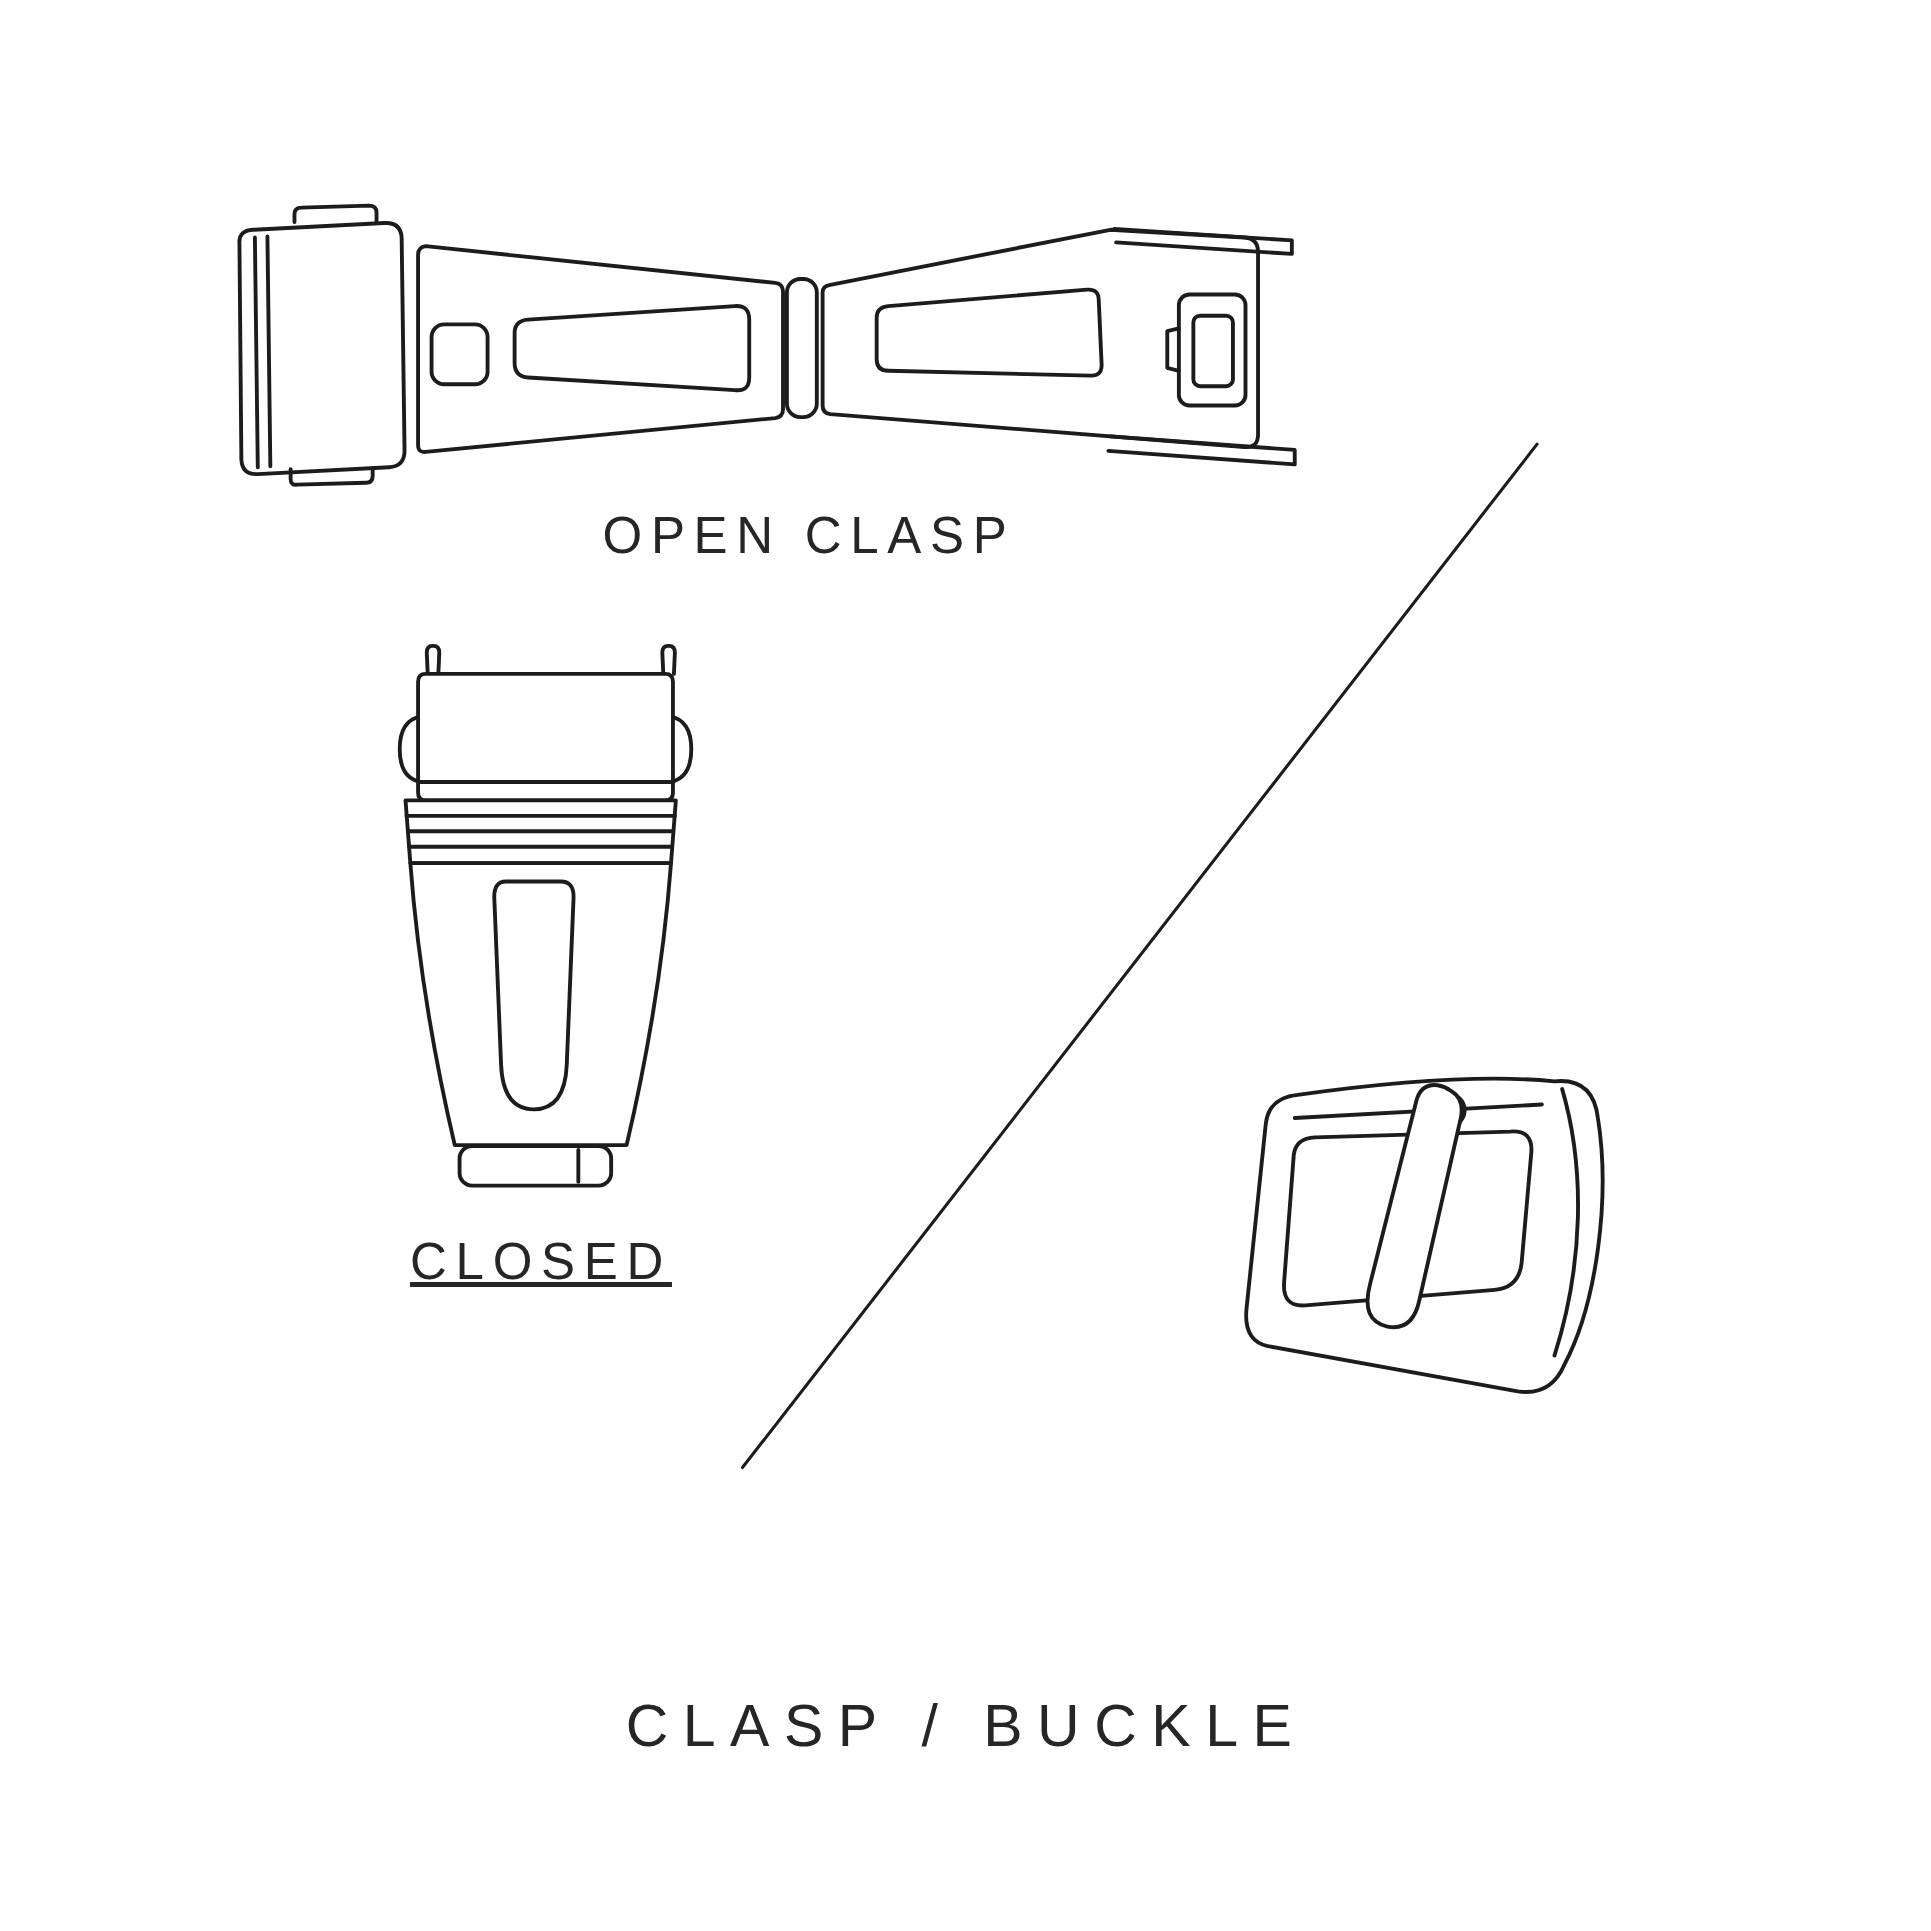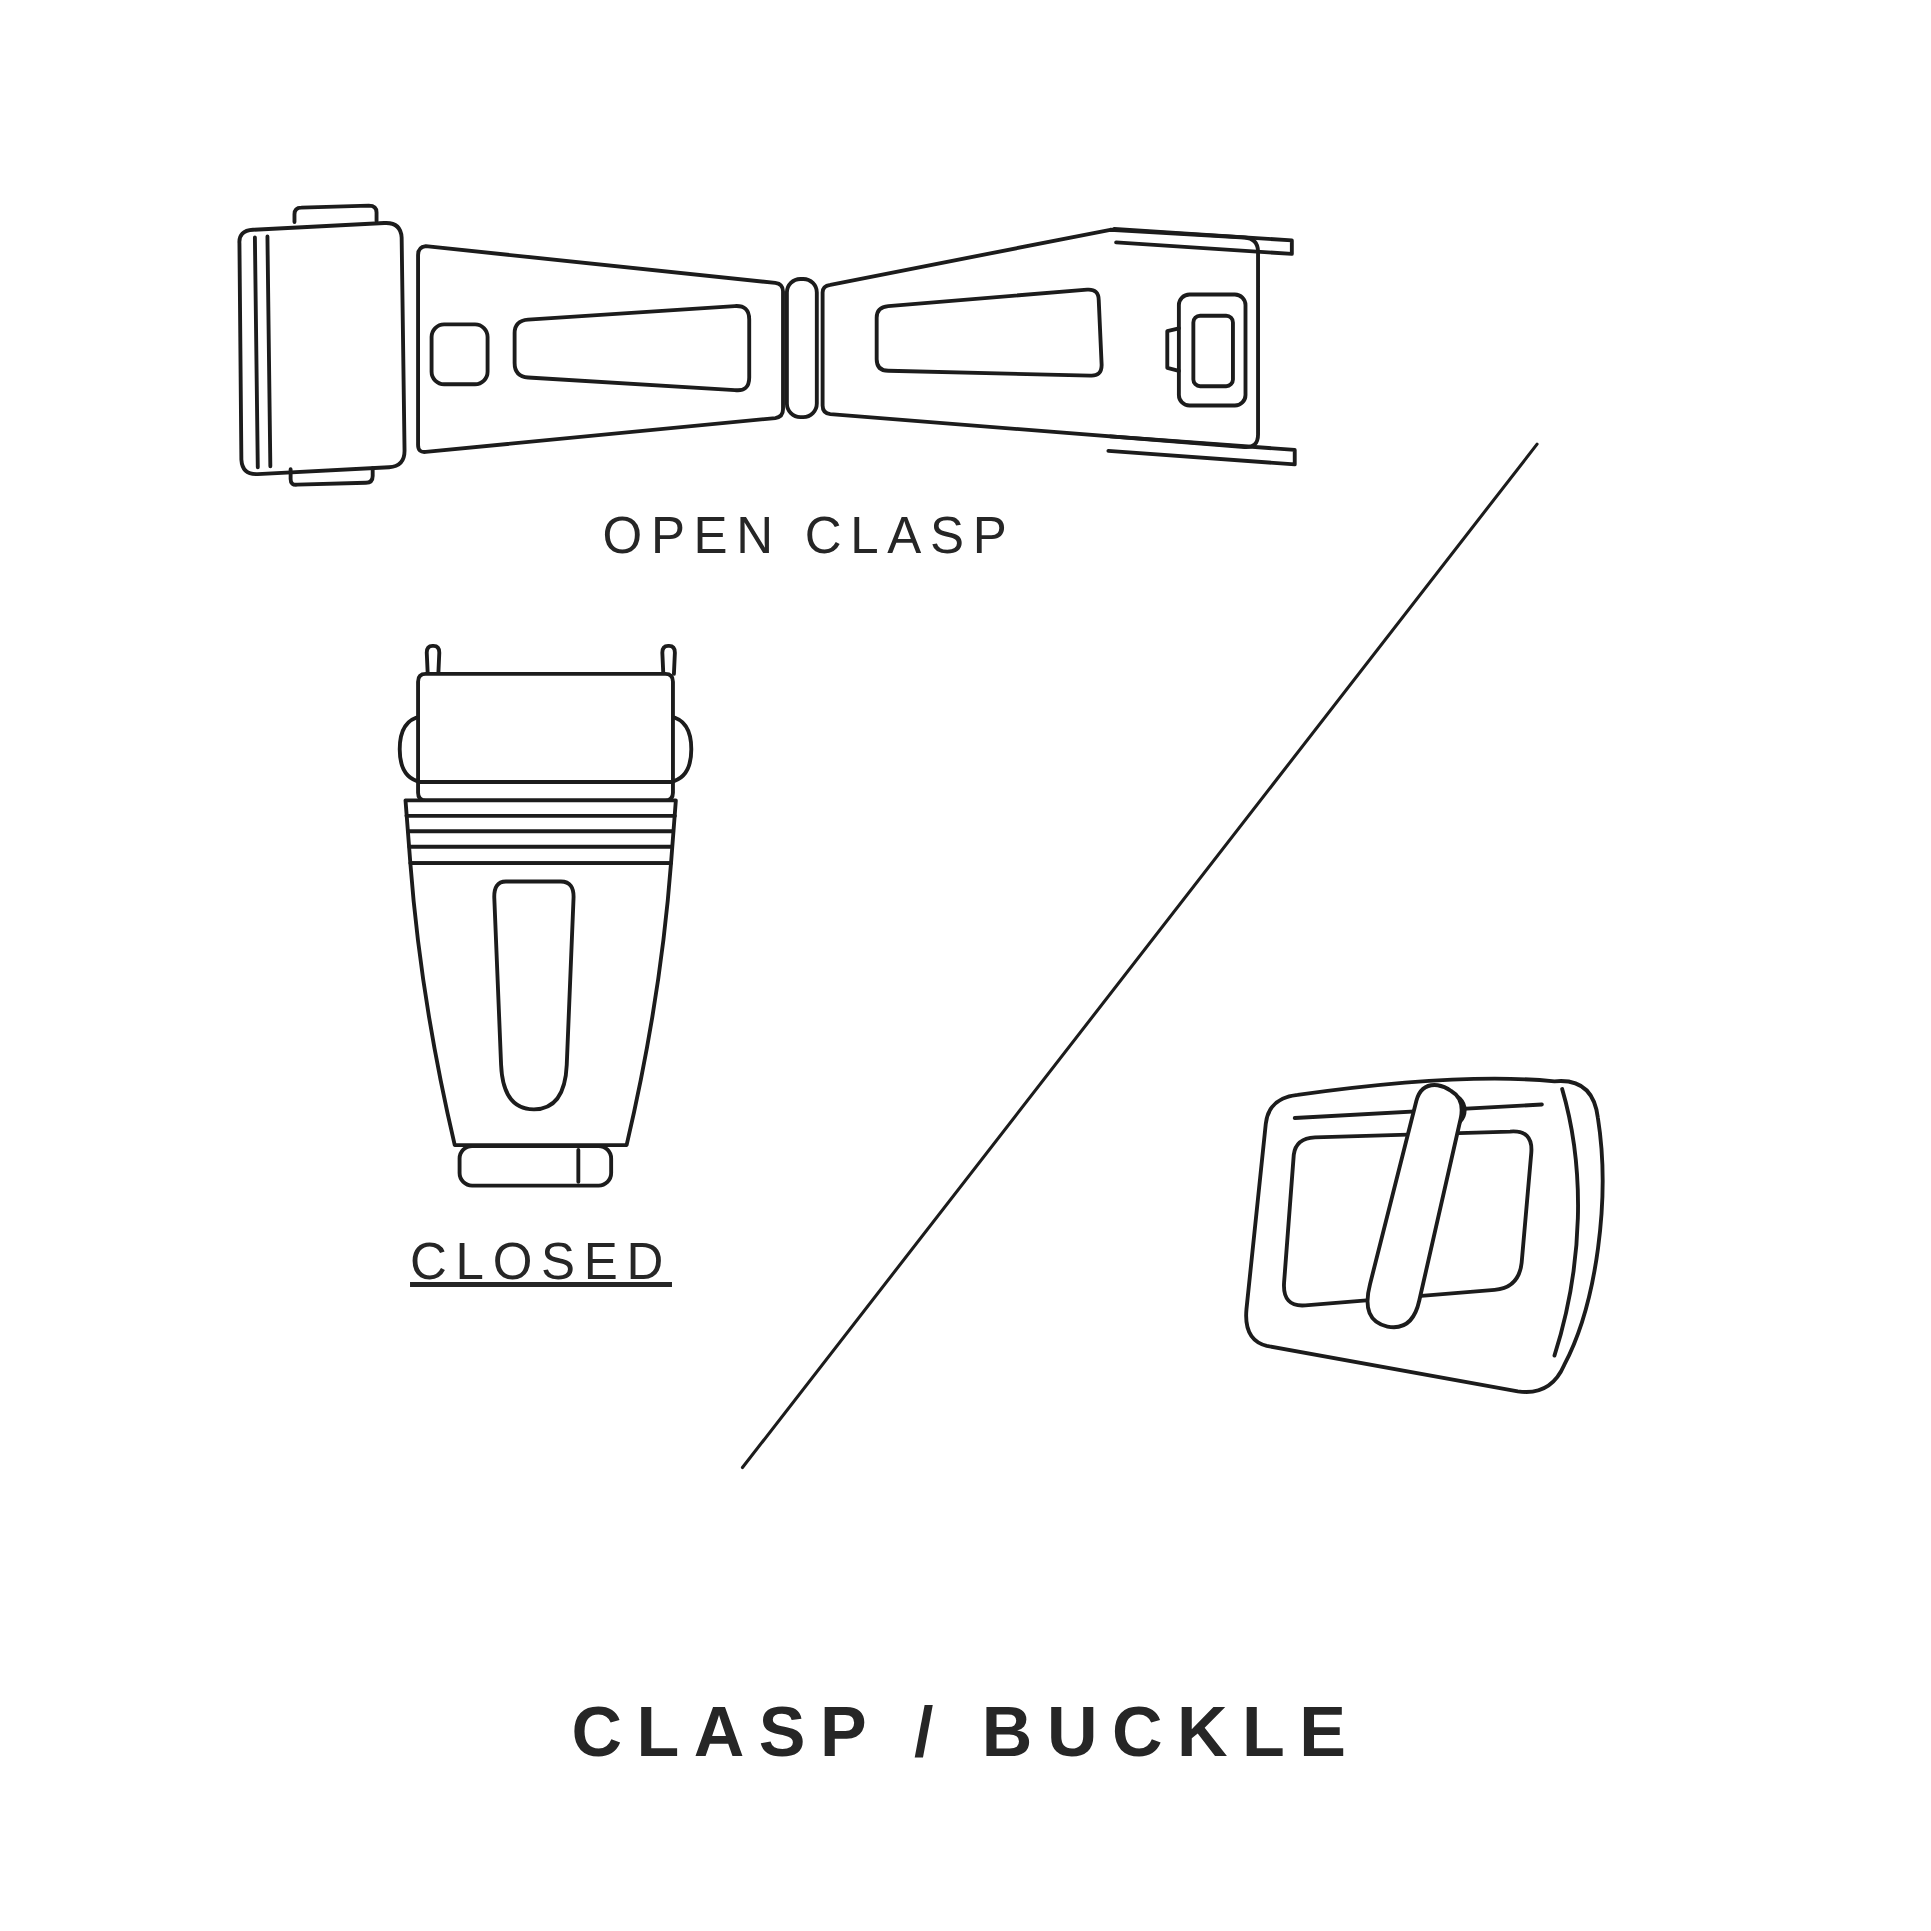--- a/index.html
+++ b/index.html
@@ -29,23 +29,23 @@
   }
   .label-open-clasp { left: 809px; top: 506px; }
   .label-closed { left: 541px; top: 1232px; text-decoration: underline; }
 
   .diagram-title {
     position: absolute;
     left: 966px;
     top: 1692px;
     transform: translateX(-50%);
     color: var(--text);
-    font-size: 70px;
+    font-size: 59px;
     letter-spacing: 14.5px;
-    font-weight: 700;
+    font-weight: 400;
     white-space: nowrap;
   }
 </style>
 </head>
 <body style="background: rgb(255, 255, 255);">
 
 <div class="canvas">
 
   <svg class="artwork" viewBox="0 0 2000 2000" aria-hidden="true">
 

